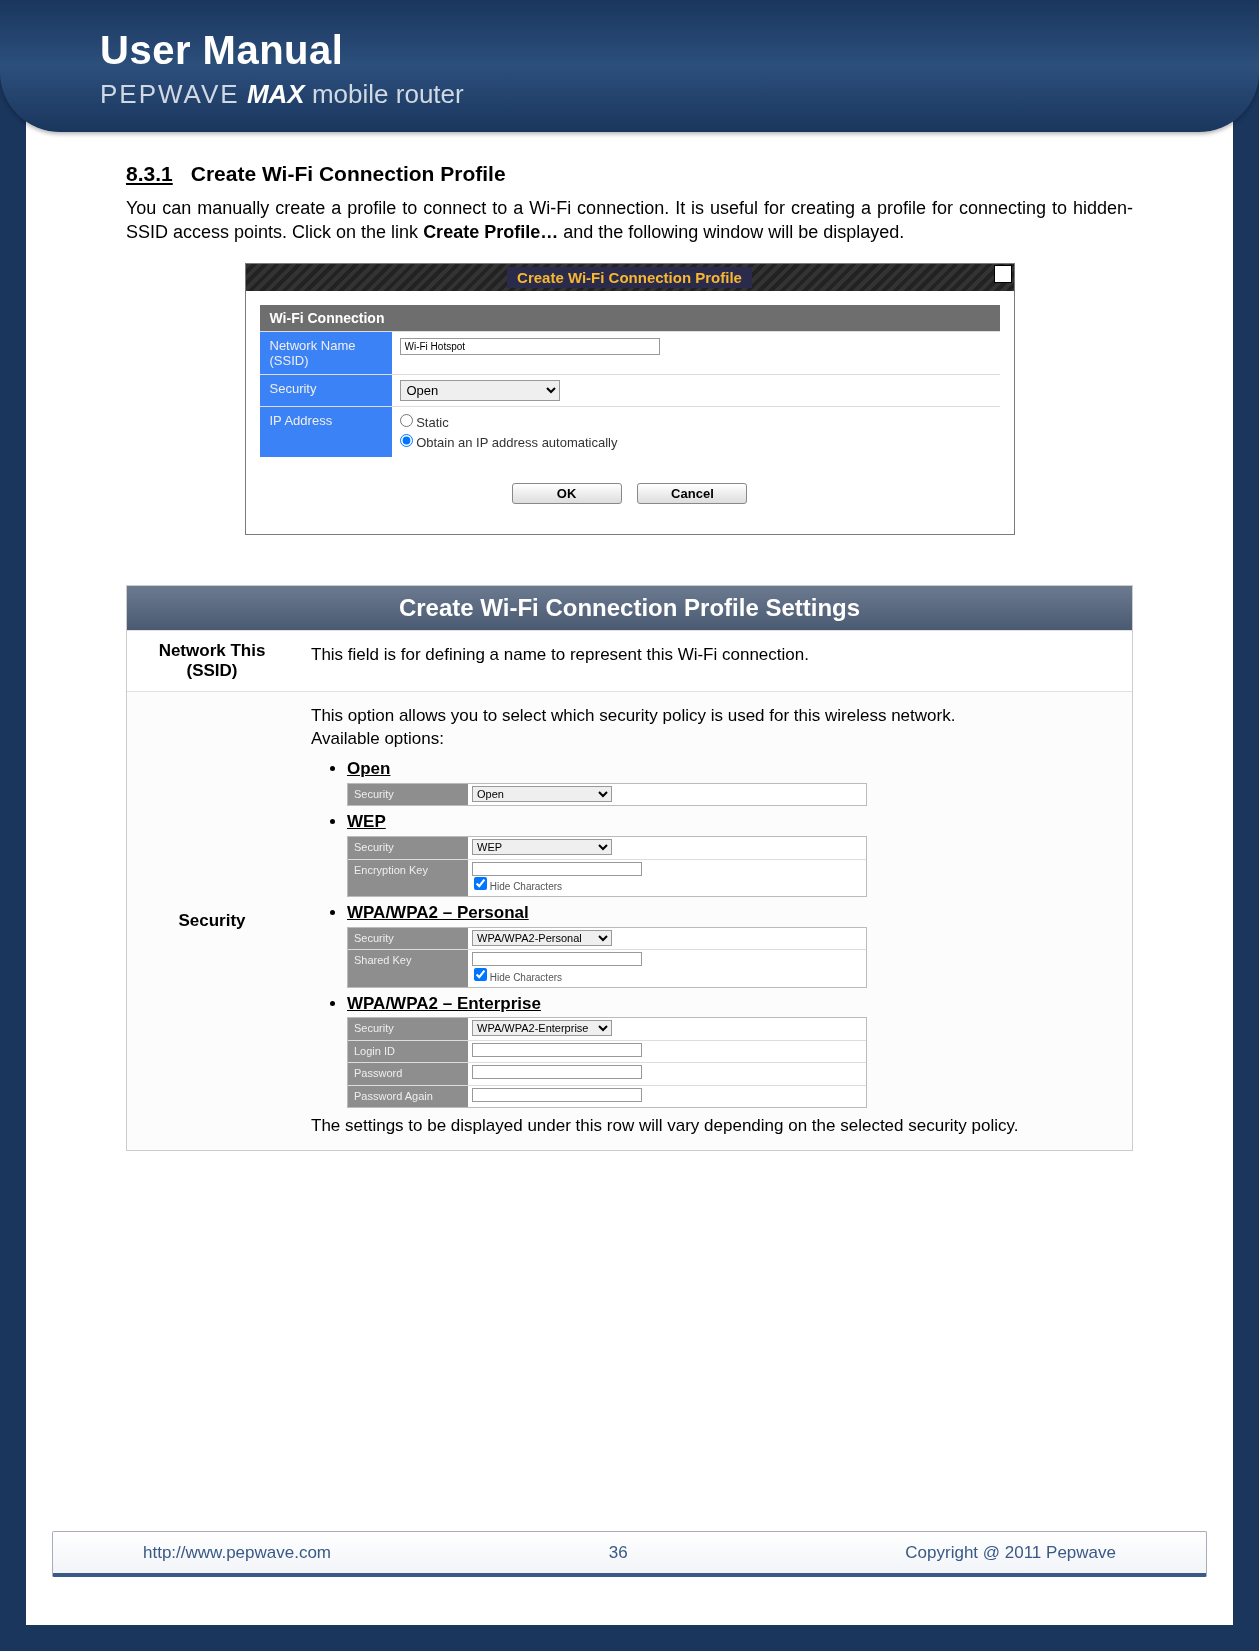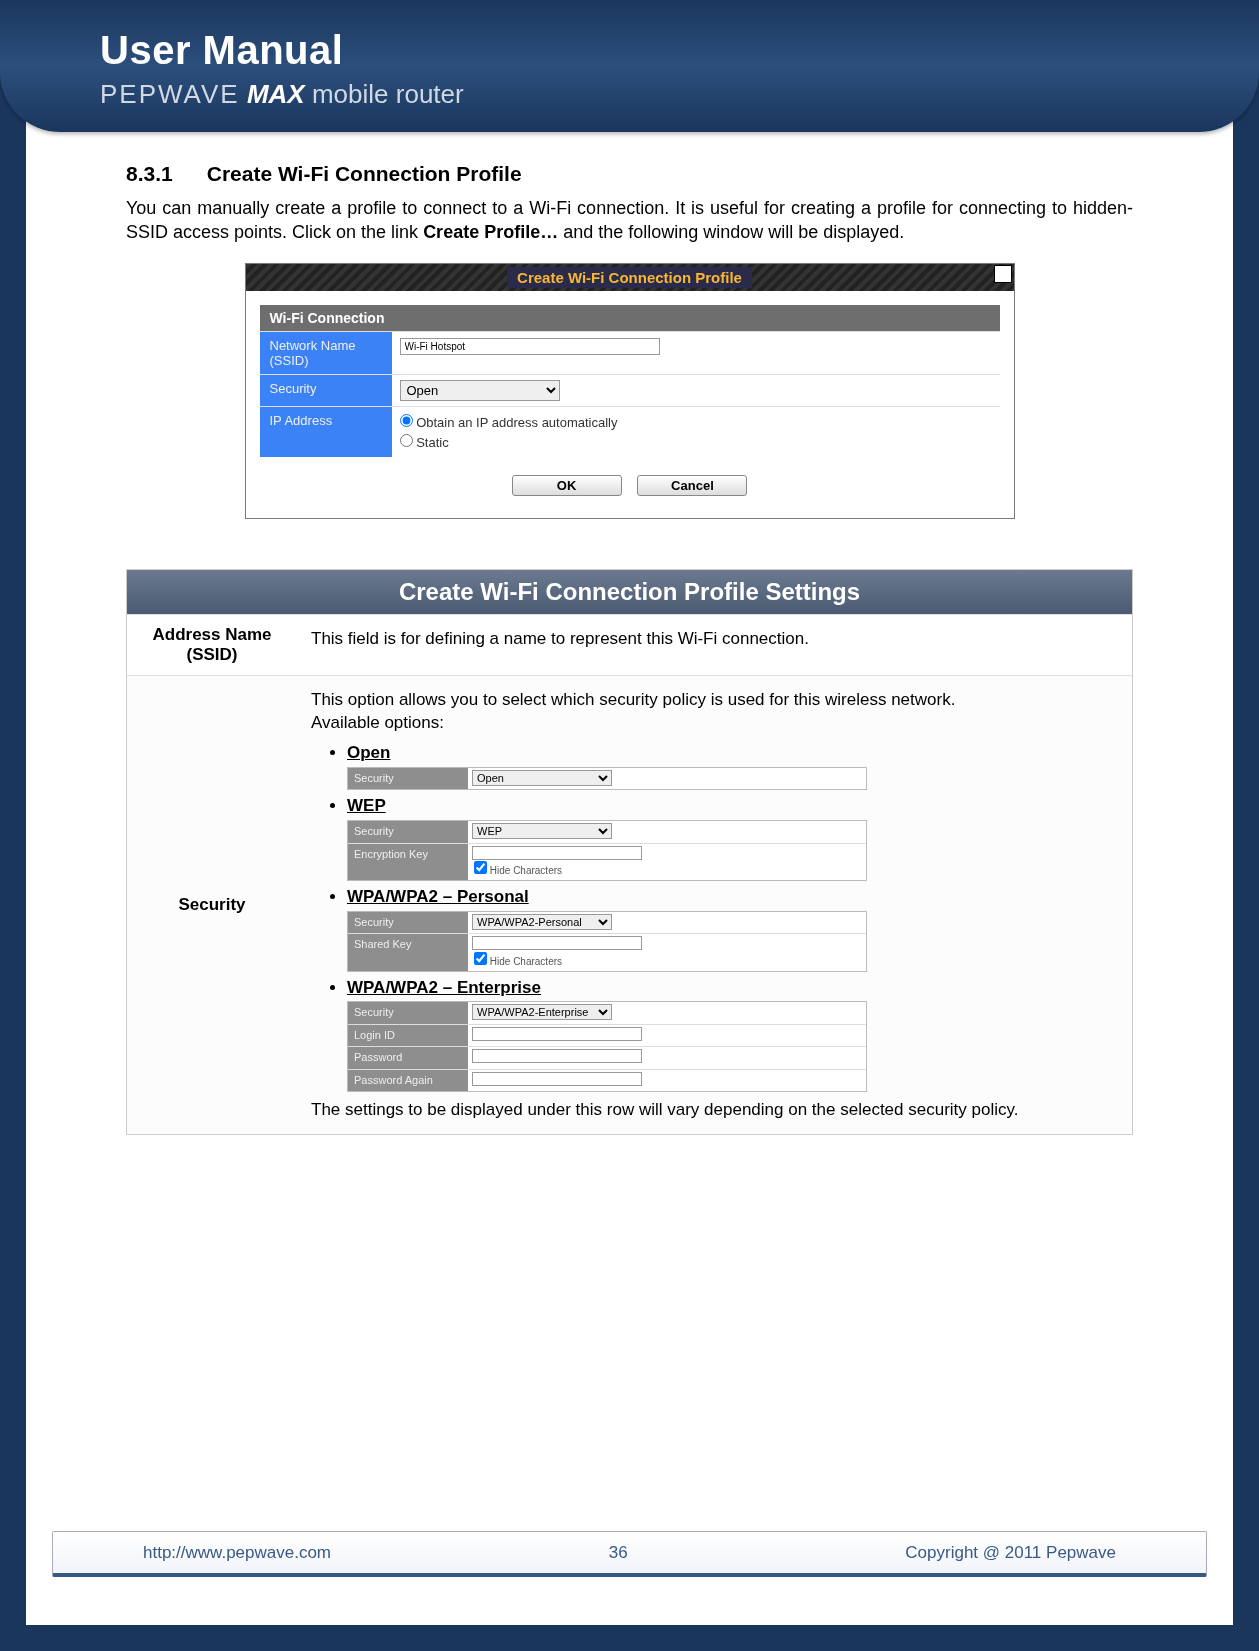--- a/index.html
+++ b/index.html
@@ -41,21 +41,21 @@
   .header .sub .brand { letter-spacing: 2px; }
   .header .sub .max { font-weight: bold; font-style: italic; color:#fff;}
   .content {
     padding: 30px 100px 0 100px;
   }
   .section-num-title {
     font-size: 21px;
     font-weight: bold;
     margin-bottom: 10px;
   }
-  .section-num-title .num { display:inline-block; margin-right: 34px; }
+  .section-num-title .num { display:inline-block; margin-right: 18px; text-decoration: underline; }
   .intro {
     font-size: 18px;
     line-height: 1.35;
     text-align: justify;
     margin-bottom: 18px;
   }
   .intro b { font-weight: bold; }
 
   
   .dialog-wrap { display:flex; justify-content:center; margin-bottom: 50px;}
@@ -101,21 +101,21 @@
   }
   .dlg-val input[type=text]{
     width: 260px; border:1px solid #999; padding:2px 4px; font-size:10px;
   }
   .dlg-val select{
     width: 160px; border:1px solid #999; padding:1px 2px; font-size:13px;
   }
   .dlg-val .radio-line { font-size:13px; color:#333; padding:2px 0;}
   .dlg-btns { text-align:center; padding:10px 0 4px;}
   .dlg-btns button {
-    width:110px; padding:2px 0; margin:8px 6px; font-weight:bold;
+    width:110px; padding:2px 0; margin:16px 6px; font-weight:bold;
     background:linear-gradient(#fff,#ddd); border:1px solid #888; border-radius:3px;
     font-size:13px;
   }
 
   
   .settings {
     border:1px solid #ccc;
     width:100%;
     font-size:17px;
   }
@@ -205,38 +205,38 @@
           </div>
           <div class="dlg-row">
             <div class="dlg-lbl">Security</div>
             <div class="dlg-val">
               <select><option>Open</option></select>
             </div>
           </div>
           <div class="dlg-row">
             <div class="dlg-lbl">IP Address</div>
             <div class="dlg-val">
+              <div class="radio-line"><input type="radio" style=""> <span>Static</span></div>
               <div class="radio-line"><input type="radio" checked="" style=""> <span>Obtain an IP address automatically</span></div>
-              <div class="radio-line"><input type="radio" style=""> <span>Static</span></div>
             </div>
           </div>
           <div class="dlg-btns">
             <button>OK</button>
             <button>Cancel</button>
           </div>
         </div>
       </div>
     </div>
 
     <div class="settings">
       <div class="settings-head">Create Wi-Fi Connection Profile Settings</div>
 
       <div class="settings-row">
         <div class="lhead">
-          <div><span>Address Name</span><br><span>(SSID)</span></div>
+          <div><span>Network This</span><br><span>(SSID)</span></div>
         </div>
         <div class="rcell">This field is for defining a name to represent this Wi-Fi connection.</div>
       </div>
 
       <div class="settings-row alt">
         <div class="lhead">Security</div>
         <div class="rcell">
           <div>This option allows you to select which security policy is used for this wireless network.</div>
           <div>Available options:</div>
           <ul>

